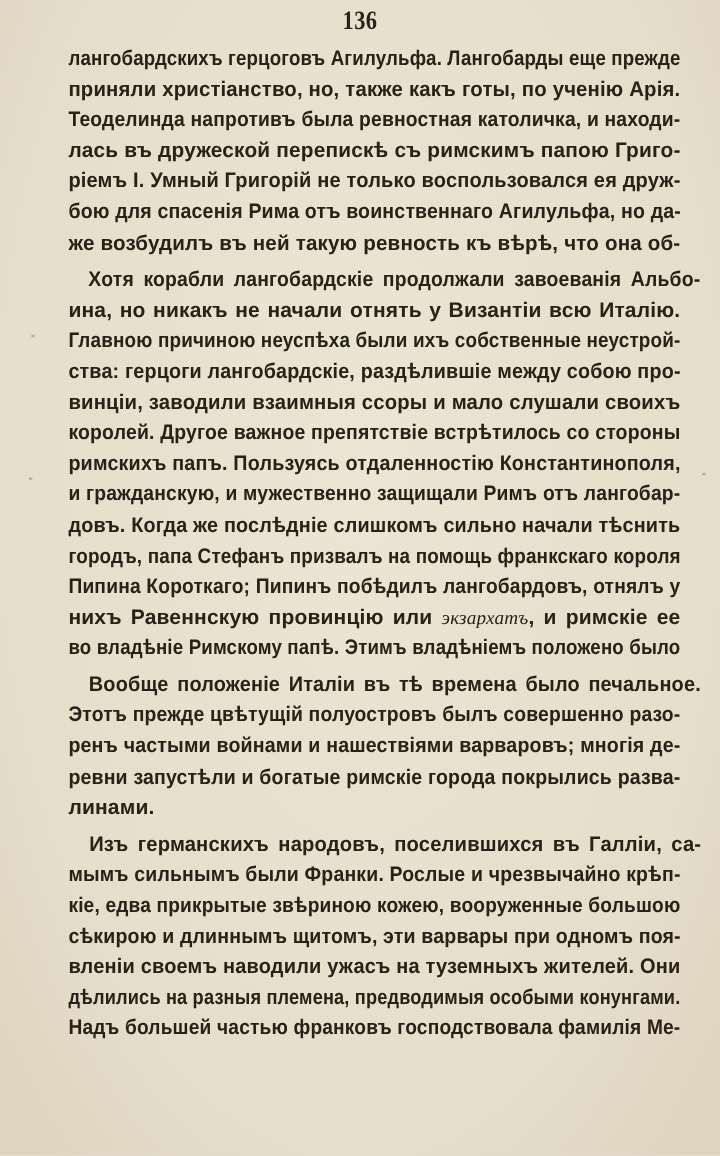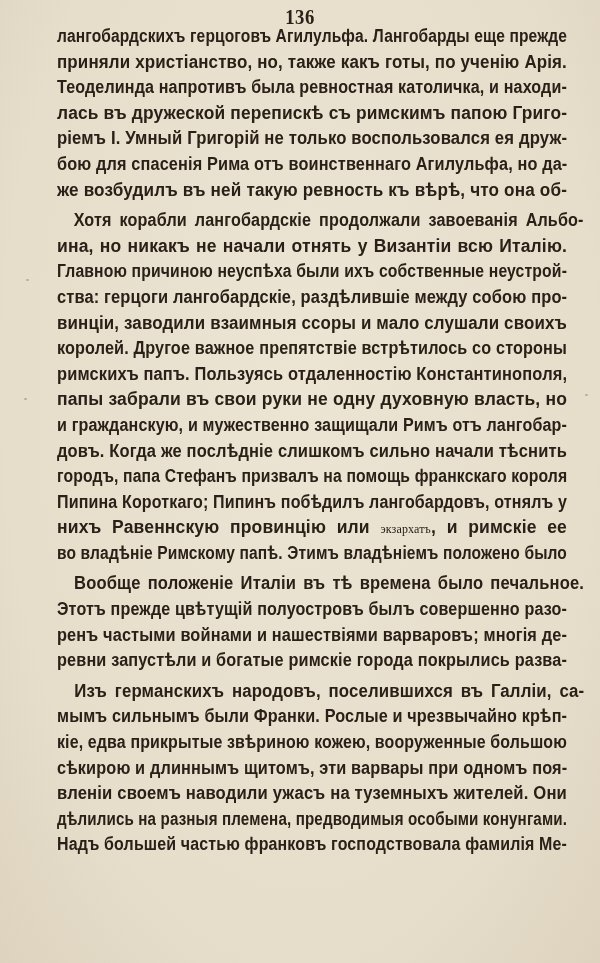--- a/index.html
+++ b/index.html
@@ -32,21 +32,21 @@
       font-family: "Liberation Serif", serif;
       font-size: 22px;
       font-weight: bold;
       letter-spacing: 0.5px;
       color: #2b2118;
       transform: scaleX(0.85);
     }
     .text-block {
       position: absolute;
       left: 57px;
-      top: 24px;
+      top: 36px;
       width: 510px;
     }
     .line {
       display: block;
       height: 25.6px;
       line-height: 25.6px;
       white-space: nowrap;
       font-family: "Liberation Sans", sans-serif;
       font-size: 17.5px;
       font-weight: bold;
@@ -60,23 +60,24 @@
       text-align-last: left;
     }
     .line.indent {
       padding-left: 18px;
     }
     .para-gap {
       display: block;
       height: 5px;
     }
     .italic {
+      font-style: italic;
       font-family: "Liberation Serif", serif;
       font-weight: normal;
-      font-size: 12px;
+      font-size: 16px;
     }
     .speck {
       position: absolute;
       width: 3px;
       height: 2px;
       background: #9b9080;
       border-radius: 1px;
       opacity: 0.6;
     }
   </style>
@@ -100,35 +101,35 @@
     <span class="para-gap"></span>
 
     <div>
       <span class="line indent" style="transform: scaleX(0.9239); width: 552px;">Хотя корабли лангобардскіе продолжали завоеванія Альбо-</span>
       <span class="line">ина, но никакъ не начали отнять у Византіи всю Италію.</span>
       <span class="line" style="transform: scaleX(0.8995); width: 567px;">Главною причиною неуспѣха были ихъ собственные неустрой-</span>
       <span class="line" style="transform: scaleX(0.9392); width: 543px;">ства: герцоги лангобардскіе, раздѣлившіе между собою про-</span>
       <span class="line" style="transform: scaleX(0.9659); width: 528px;">винціи, заводили взаимныя ссоры и мало слушали своихъ</span>
       <span class="line" style="transform: scaleX(0.9256); width: 551px;">королей. Другое важное препятствіе встрѣтилось со стороны</span>
       <span class="line" style="transform: scaleX(0.9392); width: 543px;">римскихъ папъ. Пользуясь отдаленностію Константинополя,</span>
-      <span class="line">папы забрали въ свои руки не одну духовную власть, но</span>
       <span class="line" style="transform: scaleX(0.9189); width: 555px;">и гражданскую, и мужественно защищали Римъ отъ лангобар-</span>
       <span class="line" style="transform: scaleX(0.9427); width: 541px;">довъ. Когда же послѣдніе слишкомъ сильно начали тѣснить</span>
       <span class="line" style="transform: scaleX(0.8995); width: 567px;">городъ, папа Стефанъ призвалъ на помощь франкскаго короля</span>
       <span class="line" style="transform: scaleX(0.9156); width: 557px;">Пипина Короткаго; Пипинъ побѣдилъ лангобардовъ, отнялъ у</span>
       <span class="line"><span>нихъ Равеннскую провинцію или </span><span class="italic">экзархатъ</span><span>, и римскіе ее</span></span>
       <span class="line" style="transform: scaleX(0.8885); width: 574px;">во владѣніе Римскому папѣ. Этимъ владѣніемъ положено было</span>
     </div>
     <span class="para-gap"></span>
 
     <div>
       <span class="line indent" style="transform: scaleX(0.9462); width: 539px;">Вообще положеніе Италіи въ тѣ времена было печальное.</span>
       <span class="line" style="transform: scaleX(0.9206); width: 554px;">Этотъ прежде цвѣтущій полуостровъ былъ совершенно разо-</span>
       <span class="line" style="transform: scaleX(0.9324); width: 547px;">ренъ частыми войнами и нашествіями варваровъ; многія де-</span>
       <span class="line" style="transform: scaleX(0.929); width: 549px;">ревни запустѣли и богатые римскіе города покрылись разва-</span>
+      <span class="line last">линами.</span>
     </div>
     <span class="para-gap"></span>
 
     <div>
       <span class="line indent" style="transform: scaleX(0.9605); width: 531px;">Изъ германскихъ народовъ, поселившихся въ Галліи, са-</span>
       <span class="line" style="transform: scaleX(0.9273); width: 550px;">мымъ сильнымъ были Франки. Рослые и чрезвычайно крѣп-</span>
       <span class="line" style="transform: scaleX(0.9107); width: 560px;">кіе, едва прикрытые звѣриною кожею, вооруженные большою</span>
       <span class="line" style="transform: scaleX(0.9307); width: 548px;">сѣкирою и длиннымъ щитомъ, эти варвары при одномъ поя-</span>
       <span class="line" style="transform: scaleX(0.9515); width: 536px;">вленіи своемъ наводили ужасъ на туземныхъ жителей. Они</span>
       <span class="line" style="transform: scaleX(0.8659); width: 589px;">дѣлились на разныя племена, предводимыя особыми конунгами.</span>

